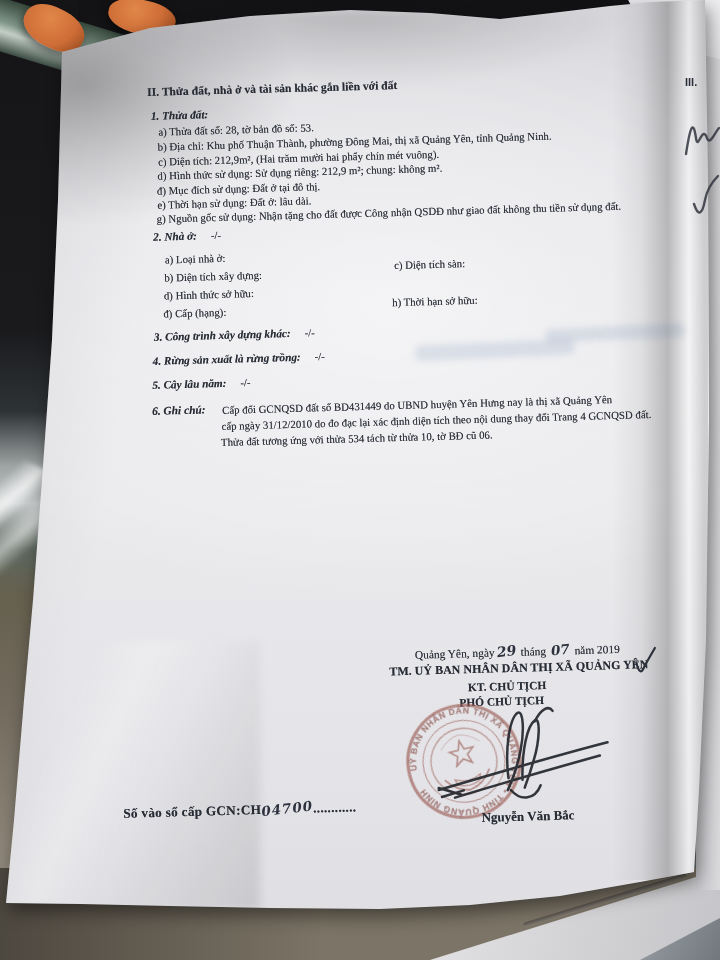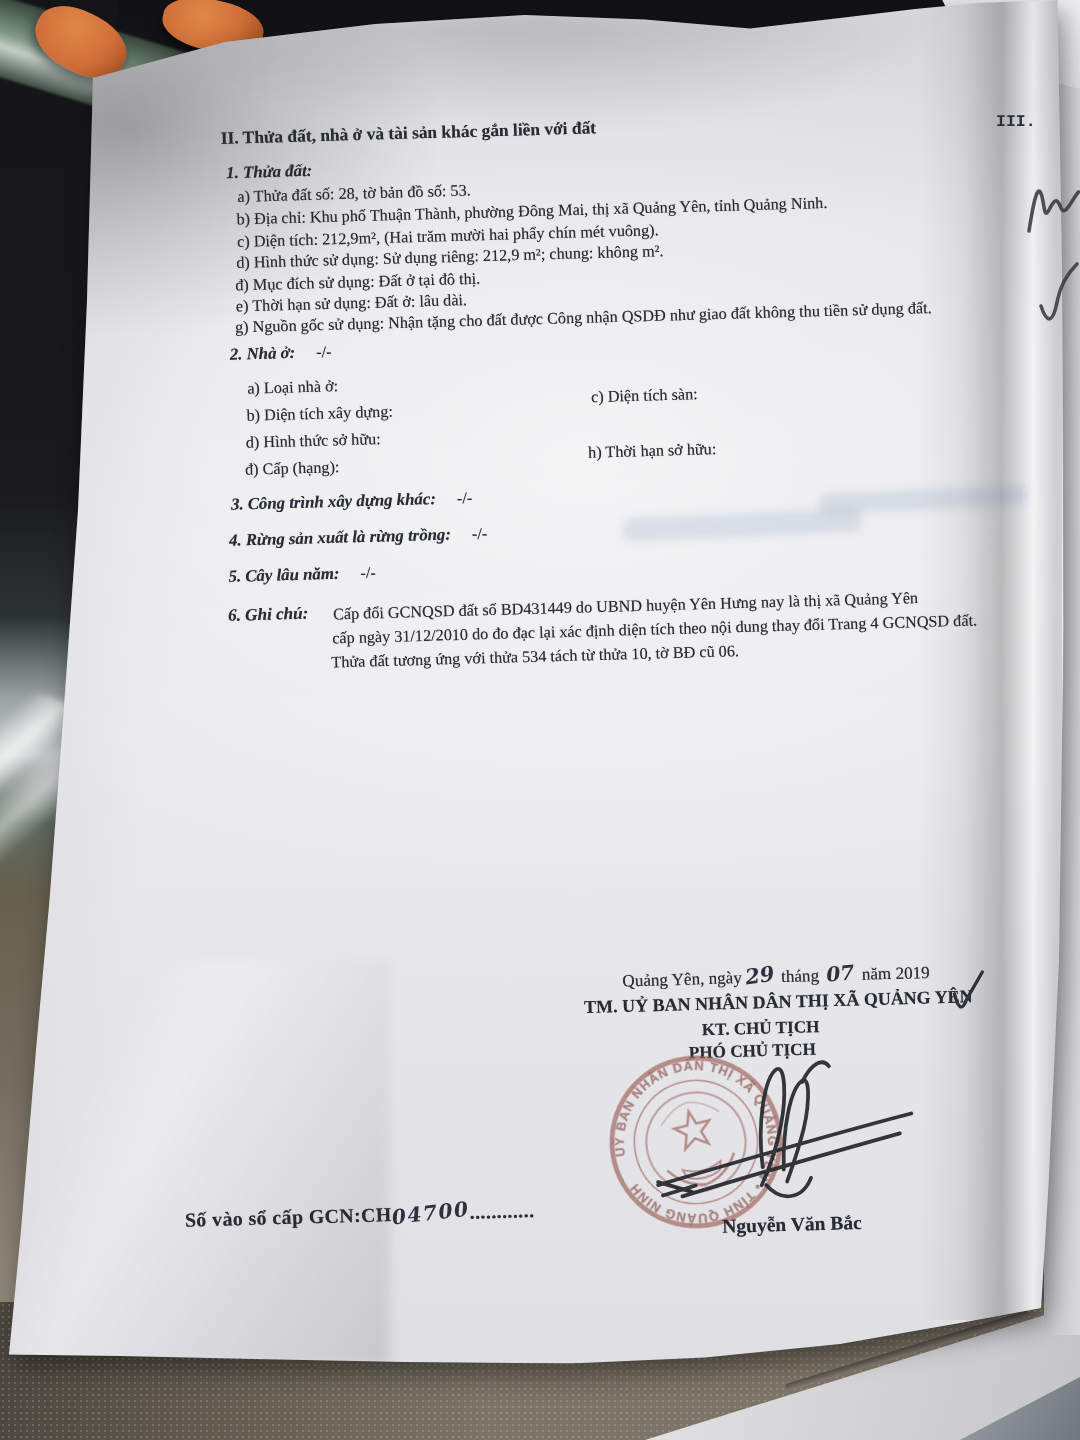--- a/index.html
+++ b/index.html
@@ -81,22 +81,22 @@
   .pair{display:flex;gap:14px;}
   .hand{font-family:"DejaVu Serif",serif;font-style:italic;font-weight:bold;color:#2c313d;
         text-shadow:none;display:inline-block;}
 
   .stamp-box{position:absolute;left:388px;top:702px;width:136px;height:136px;opacity:.82;
      transform:rotate(-12deg);filter:blur(.35px);}
   .sig-box{position:absolute;left:400px;top:708px;width:215px;height:125px;}
   .check-box{position:absolute;left:628px;top:660px;width:26px;height:34px;}
   .scribble-box{position:absolute;left:682px;top:108px;width:38px;height:110px;z-index:6;}
 
-  .marker-iii{position:absolute;left:664px;top:76px;z-index:6;font-weight:bold;font-size:11px;
-     color:#2a2e38;white-space:nowrap;font-family:Liberation Mono, monospace;}
+  .marker-iii{position:absolute;left:685px;top:76px;z-index:6;font-weight:bold;font-size:11px;
+     color:#2a2e38;white-space:nowrap;font-family:Liberation Sans, sans-serif;}
 </style>
 </head>
 <body>
 
 <div class="scene">
 
   <div class="bg-top"></div>
   <div class="bg-right-dark"></div>
   <div class="left-strip"></div>
   <div class="left-streak"></div>

